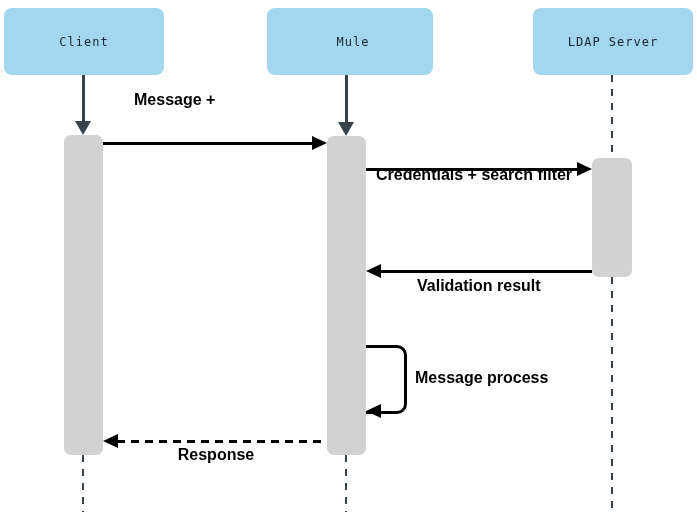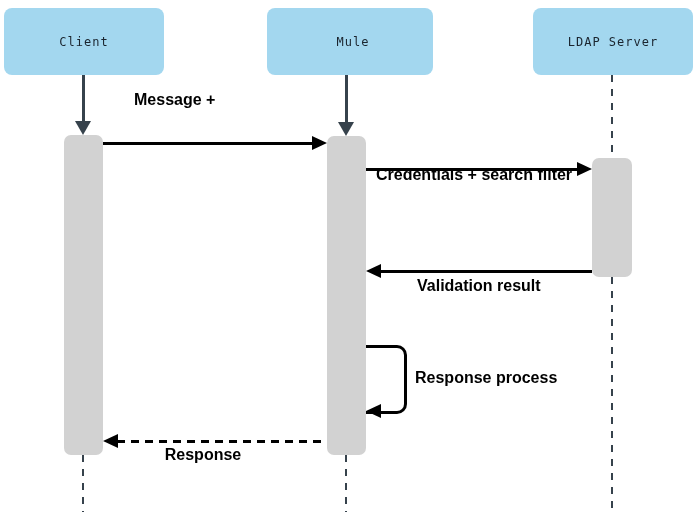--- a/index.html
+++ b/index.html
@@ -145,19 +145,19 @@
   <div class="mlabel" style="left:376px; top:153px;margin-top:12px;">Credentials + search filter</div>
   <div class="mline" style="left:366px; top:168px; width:211px;"></div>
   <div class="tri tri-right" style="left:577px; top:162px;"></div>
 
   <div class="mline" style="left:381px; top:270px; width:211px;"></div>
   <div class="tri tri-left" style="left:366px; top:264px;"></div>
   <div class="mlabel" style="left:417px; top:276px;">Validation result</div>
 
   <div class="selfloop"></div>
   <div class="tri tri-left" style="left:366px; top:404px;"></div>
-  <div class="mlabel" style="left:415px; top:368px;">Response process</div>
+  <div class="mlabel" style="left:415px; top:368px;">Message process</div>
 
   <div class="mline dashed" style="left:117px; top:440px; width:210px;"></div>
   <div class="tri tri-left" style="left:103px; top:434px;"></div>
-  <div class="mlabel" style="left:97px; top:445px; width:212px; text-align:center;">Response</div>
+  <div class="mlabel" style="left:110px; top:445px; width:212px; text-align:center;">Response</div>
 
 </div>
 
 </body></html>

